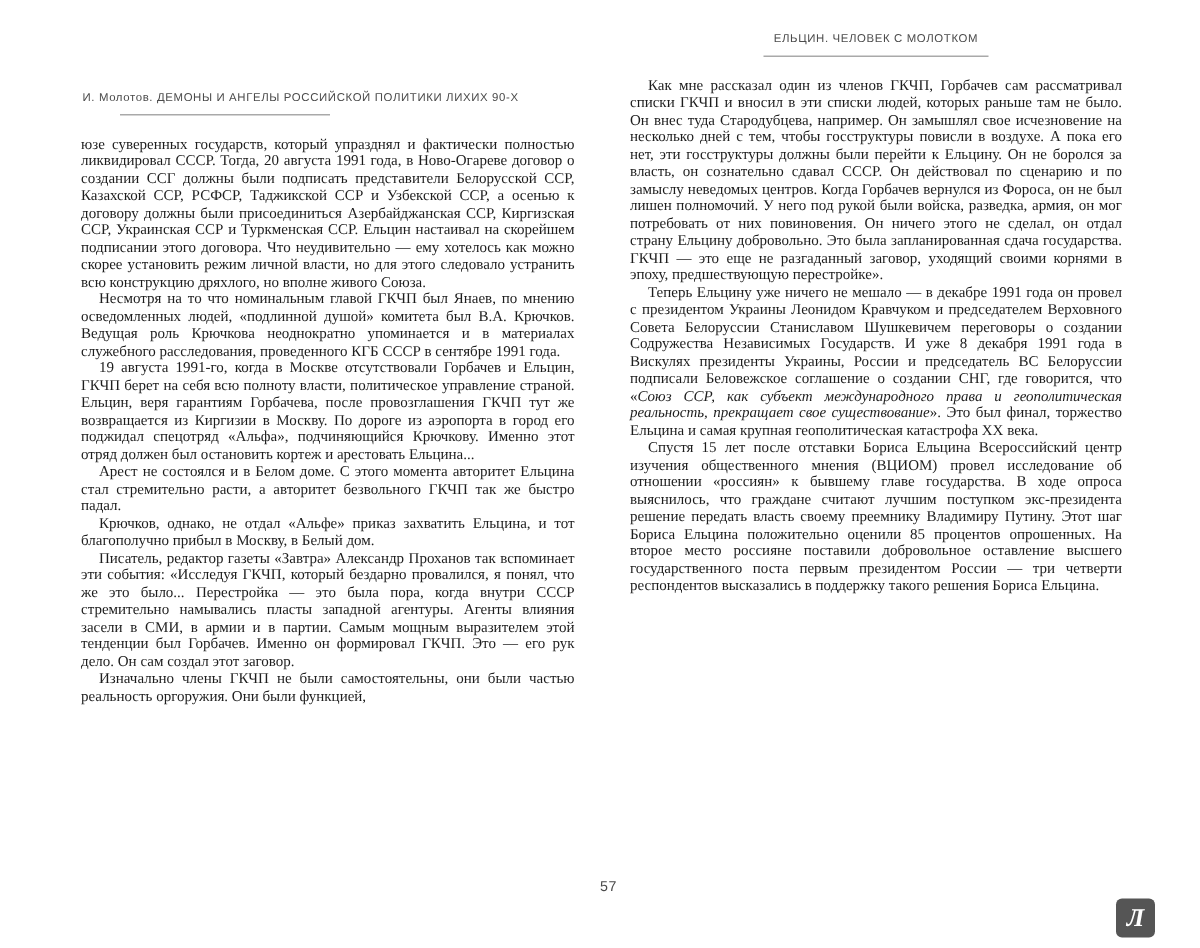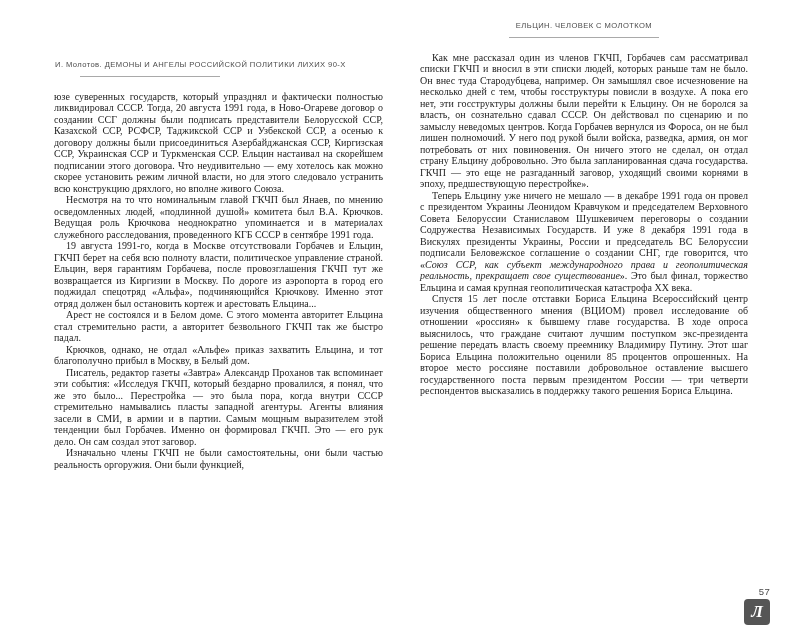--- a/index.html
+++ b/index.html
@@ -81,21 +81,21 @@
 
   
   .folio {
     position: absolute;
     font-family: "Liberation Sans", "DejaVu Sans", sans-serif;
     font-size: 9.5px;
     color: #4a4a4a;
     letter-spacing: .3px;
   }
   .folio-left  { left: 0; right: 0; text-align: center; bottom: 35px; margin-left: 37px; }
-  .folio-right { left: 12px; right: 0; text-align: right; bottom: 35px; margin-right: 30px; }
+  .folio-right { left: 0; right: 0; text-align: left; bottom: 35px; margin-right: 30px; }
 
   
   .pubmark {
     position: absolute;
     right: 30px;
     bottom: 7px;
     width: 26px;
     height: 26px;
     background: #555555;
     border-radius: 4px;

